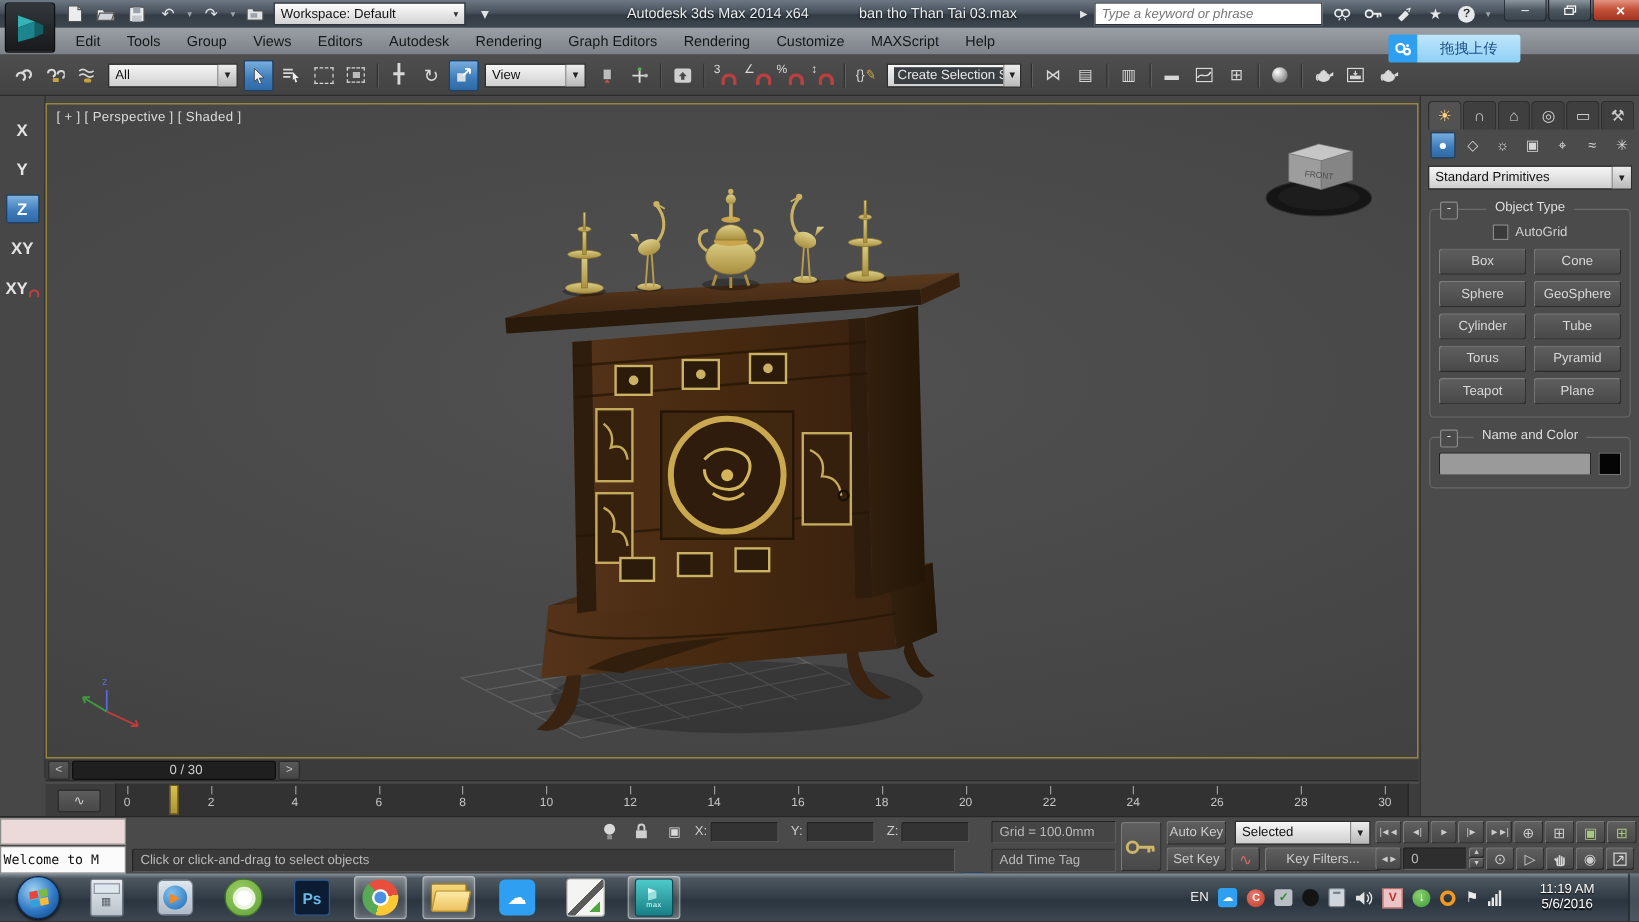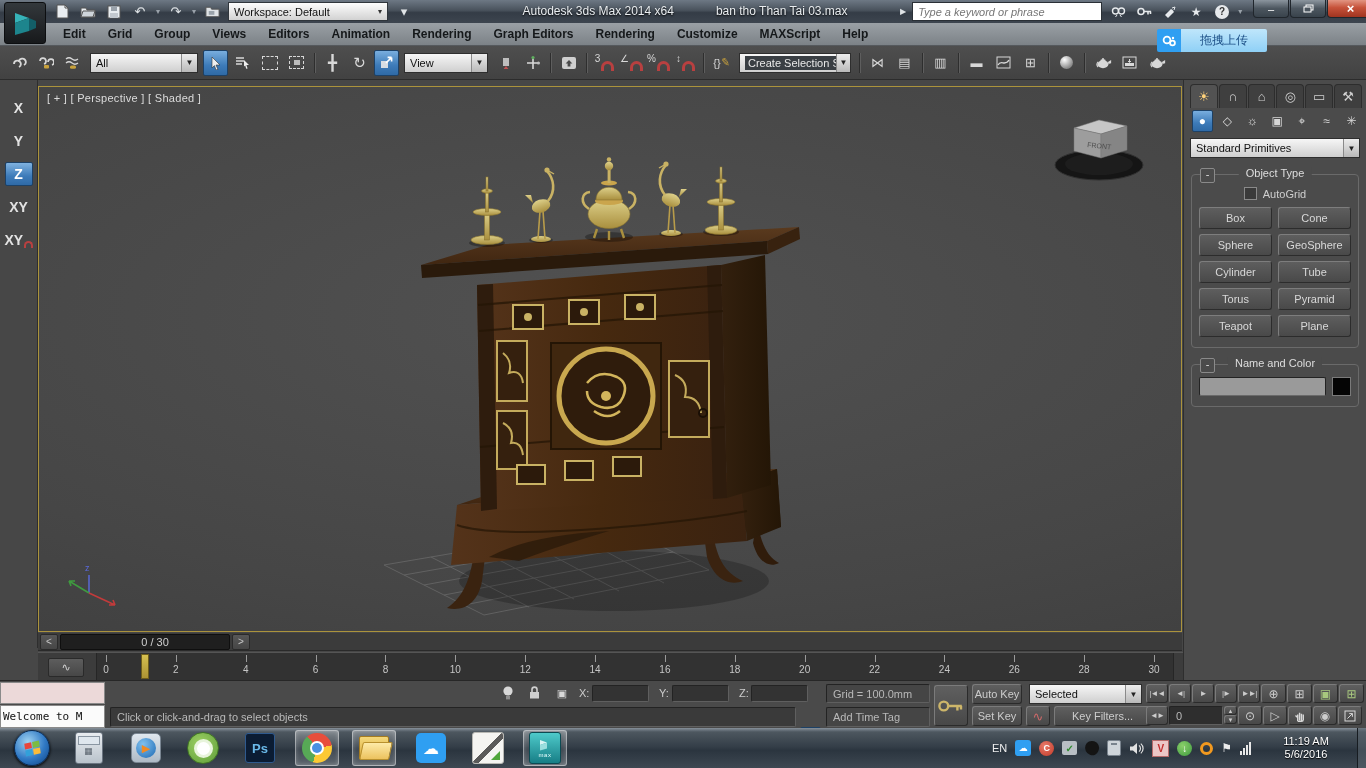--- a/index.html
+++ b/index.html
@@ -30,21 +30,21 @@
     background:linear-gradient(#8b959e,#4c565f 50%,#39434c);border:1px solid #20262c;border-top:none;border-radius:0 0 4px 4px;margin-left:1px;}
   .winbtn.close{width:45px;background:linear-gradient(#e29582,#c6523a 45%,#a03420);font-size:13px;font-weight:bold;}
   
   #upload-overlay{left:1157px;top:29px;height:23px;display:flex;z-index:40;}
   #upload-logo{width:24px;height:23px;background:#2f9ff2;display:flex;align-items:center;justify-content:center;border-radius:2px 0 0 2px;}
   #upload-label{min-width:70px;height:23px;background:linear-gradient(#bfe6fb,#8fd0f6);display:flex;align-items:center;justify-content:center;
     color:#1c4f86;font-size:12px;padding:0 8px;border-radius:0 2px 2px 0;}
   
   #menubar{left:0;top:23px;width:1366px;height:23px;background:linear-gradient(#9aa0a5,#7c8287);border-bottom:1px solid #55595d;
     display:flex;align-items:center;padding-left:52px;box-sizing:border-box;}
-  .menu-item{font-size:12px;color:#15181a;padding:0 11px;height:100%;display:flex;align-items:center;font-weight:bold;}
+  .menu-item{font-size:12px;color:#15181a;padding:0 11px;height:100%;display:flex;align-items:center;}
   
   #toolbar{left:0;top:46px;width:1366px;height:34px;background:linear-gradient(#4e4e4e,#424242);border-bottom:1px solid #2c2c2c;
     display:flex;align-items:center;padding-left:6px;box-sizing:border-box;gap:2px;}
   .tbtn{width:25px;height:26px;display:flex;align-items:center;justify-content:center;color:#d8d8d8;font-size:14px;border-radius:2px;position:relative;}
   .tbtn.active{background:linear-gradient(#79aede,#3d7bb9 60%,#2f6aa6);border:1px solid #1d4166;box-sizing:border-box;color:#fff;}
   .tb-sep{width:7px;height:22px;display:flex;align-items:center;justify-content:center;}
   .tb-sep i{width:1px;height:20px;background:#2e2e2e;border-right:1px solid #5e5e5e;}
   .ddl{height:20px;background:linear-gradient(#f6f6f6,#cfcfcf);border:1px solid #2e2e2e;display:flex;align-items:center;
      font-size:11px;color:#101010;padding-left:5px;box-sizing:border-box;margin:0 3px;}
   .ddl .val{white-space:nowrap;overflow:hidden;}
@@ -220,25 +220,25 @@
   <div id="max-logo" class="abs">
     <svg width="30" height="30" viewBox="0 0 30 30">
       <path d="M5 5 L19 10 L5 15 Z" fill="#36b3b8"></path>
       <path d="M5 15 L19 10 L19 23 L5 27 Z" fill="#1d858d"></path>
       <path d="M19 10 L26 13 L26 20 L19 23 Z" fill="#135f68"></path>
     </svg>
   </div>
 
   <div id="menubar" class="abs">
       <span class="menu-item">Edit</span>
-      <span class="menu-item">Grid</span>
+      <span class="menu-item">Tools</span>
       <span class="menu-item">Group</span>
       <span class="menu-item">Views</span>
       <span class="menu-item">Editors</span>
-      <span class="menu-item">Animation</span>
+      <span class="menu-item">Autodesk</span>
       <span class="menu-item">Rendering</span>
       <span class="menu-item">Graph Editors</span>
       <span class="menu-item">Rendering</span>
       <span class="menu-item">Customize</span>
       <span class="menu-item">MAXScript</span>
       <span class="menu-item">Help</span>
     </div>
 
   <div id="upload-overlay" class="abs">
     <span id="upload-logo">

